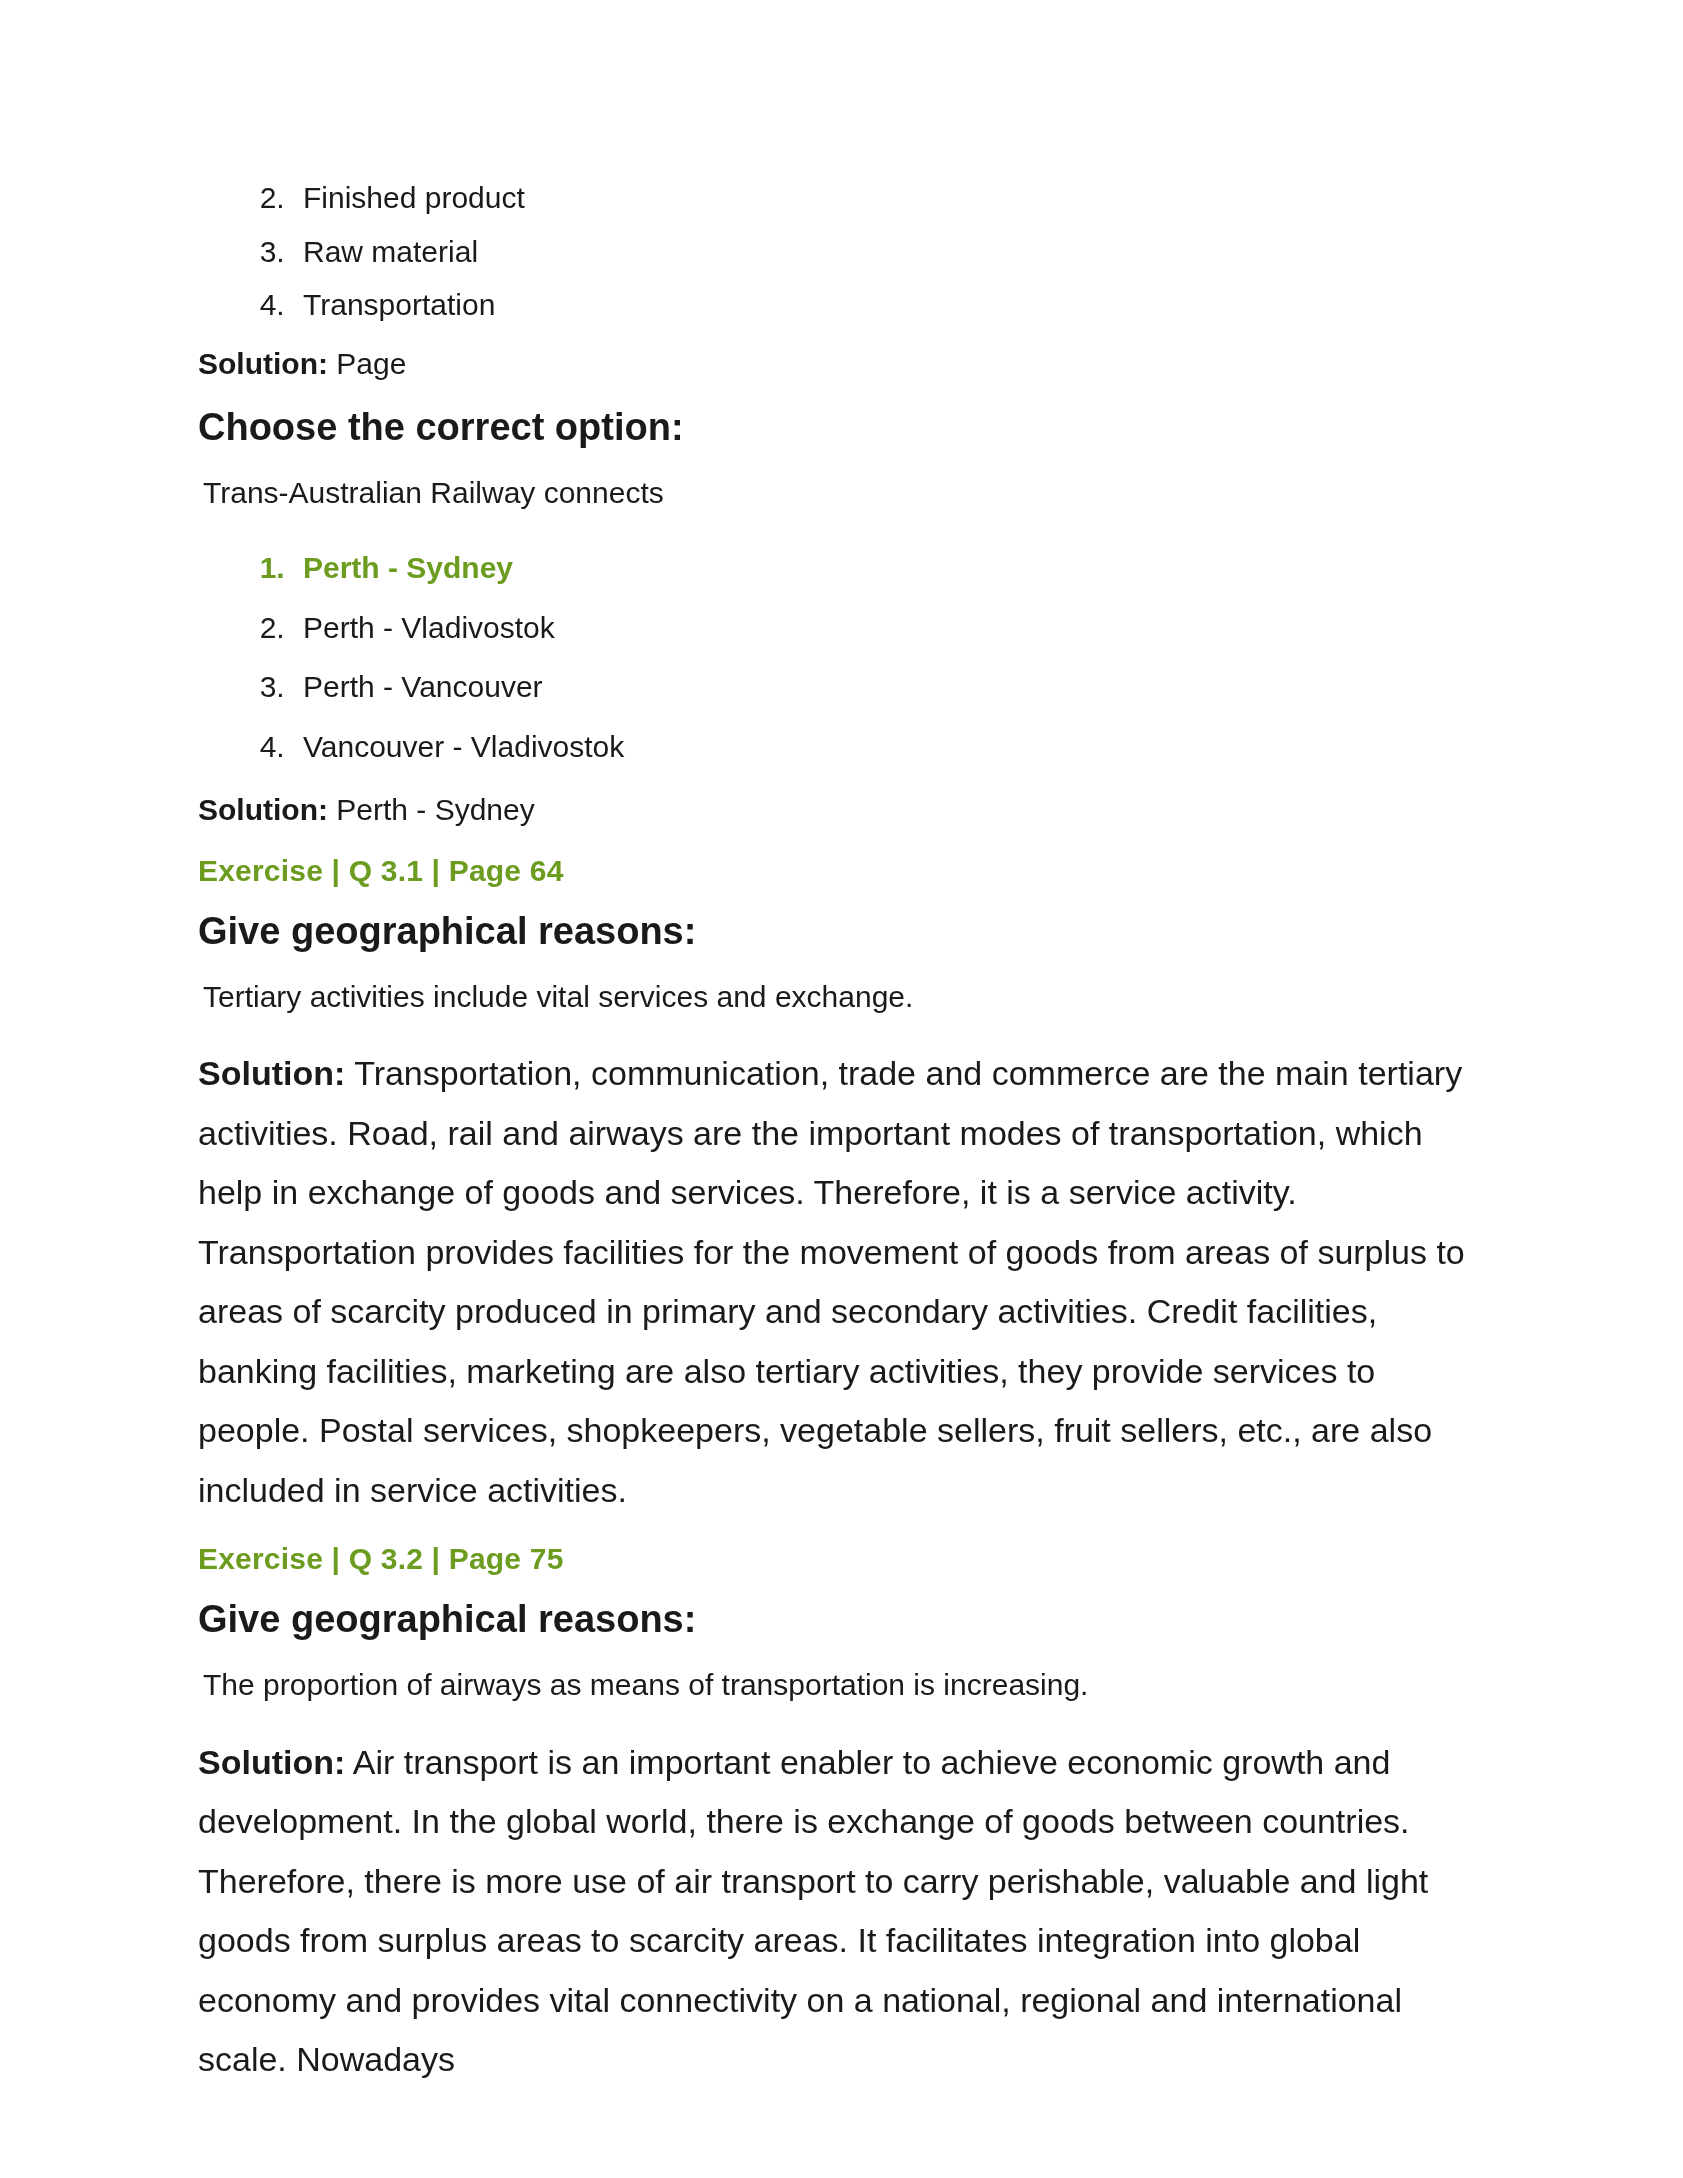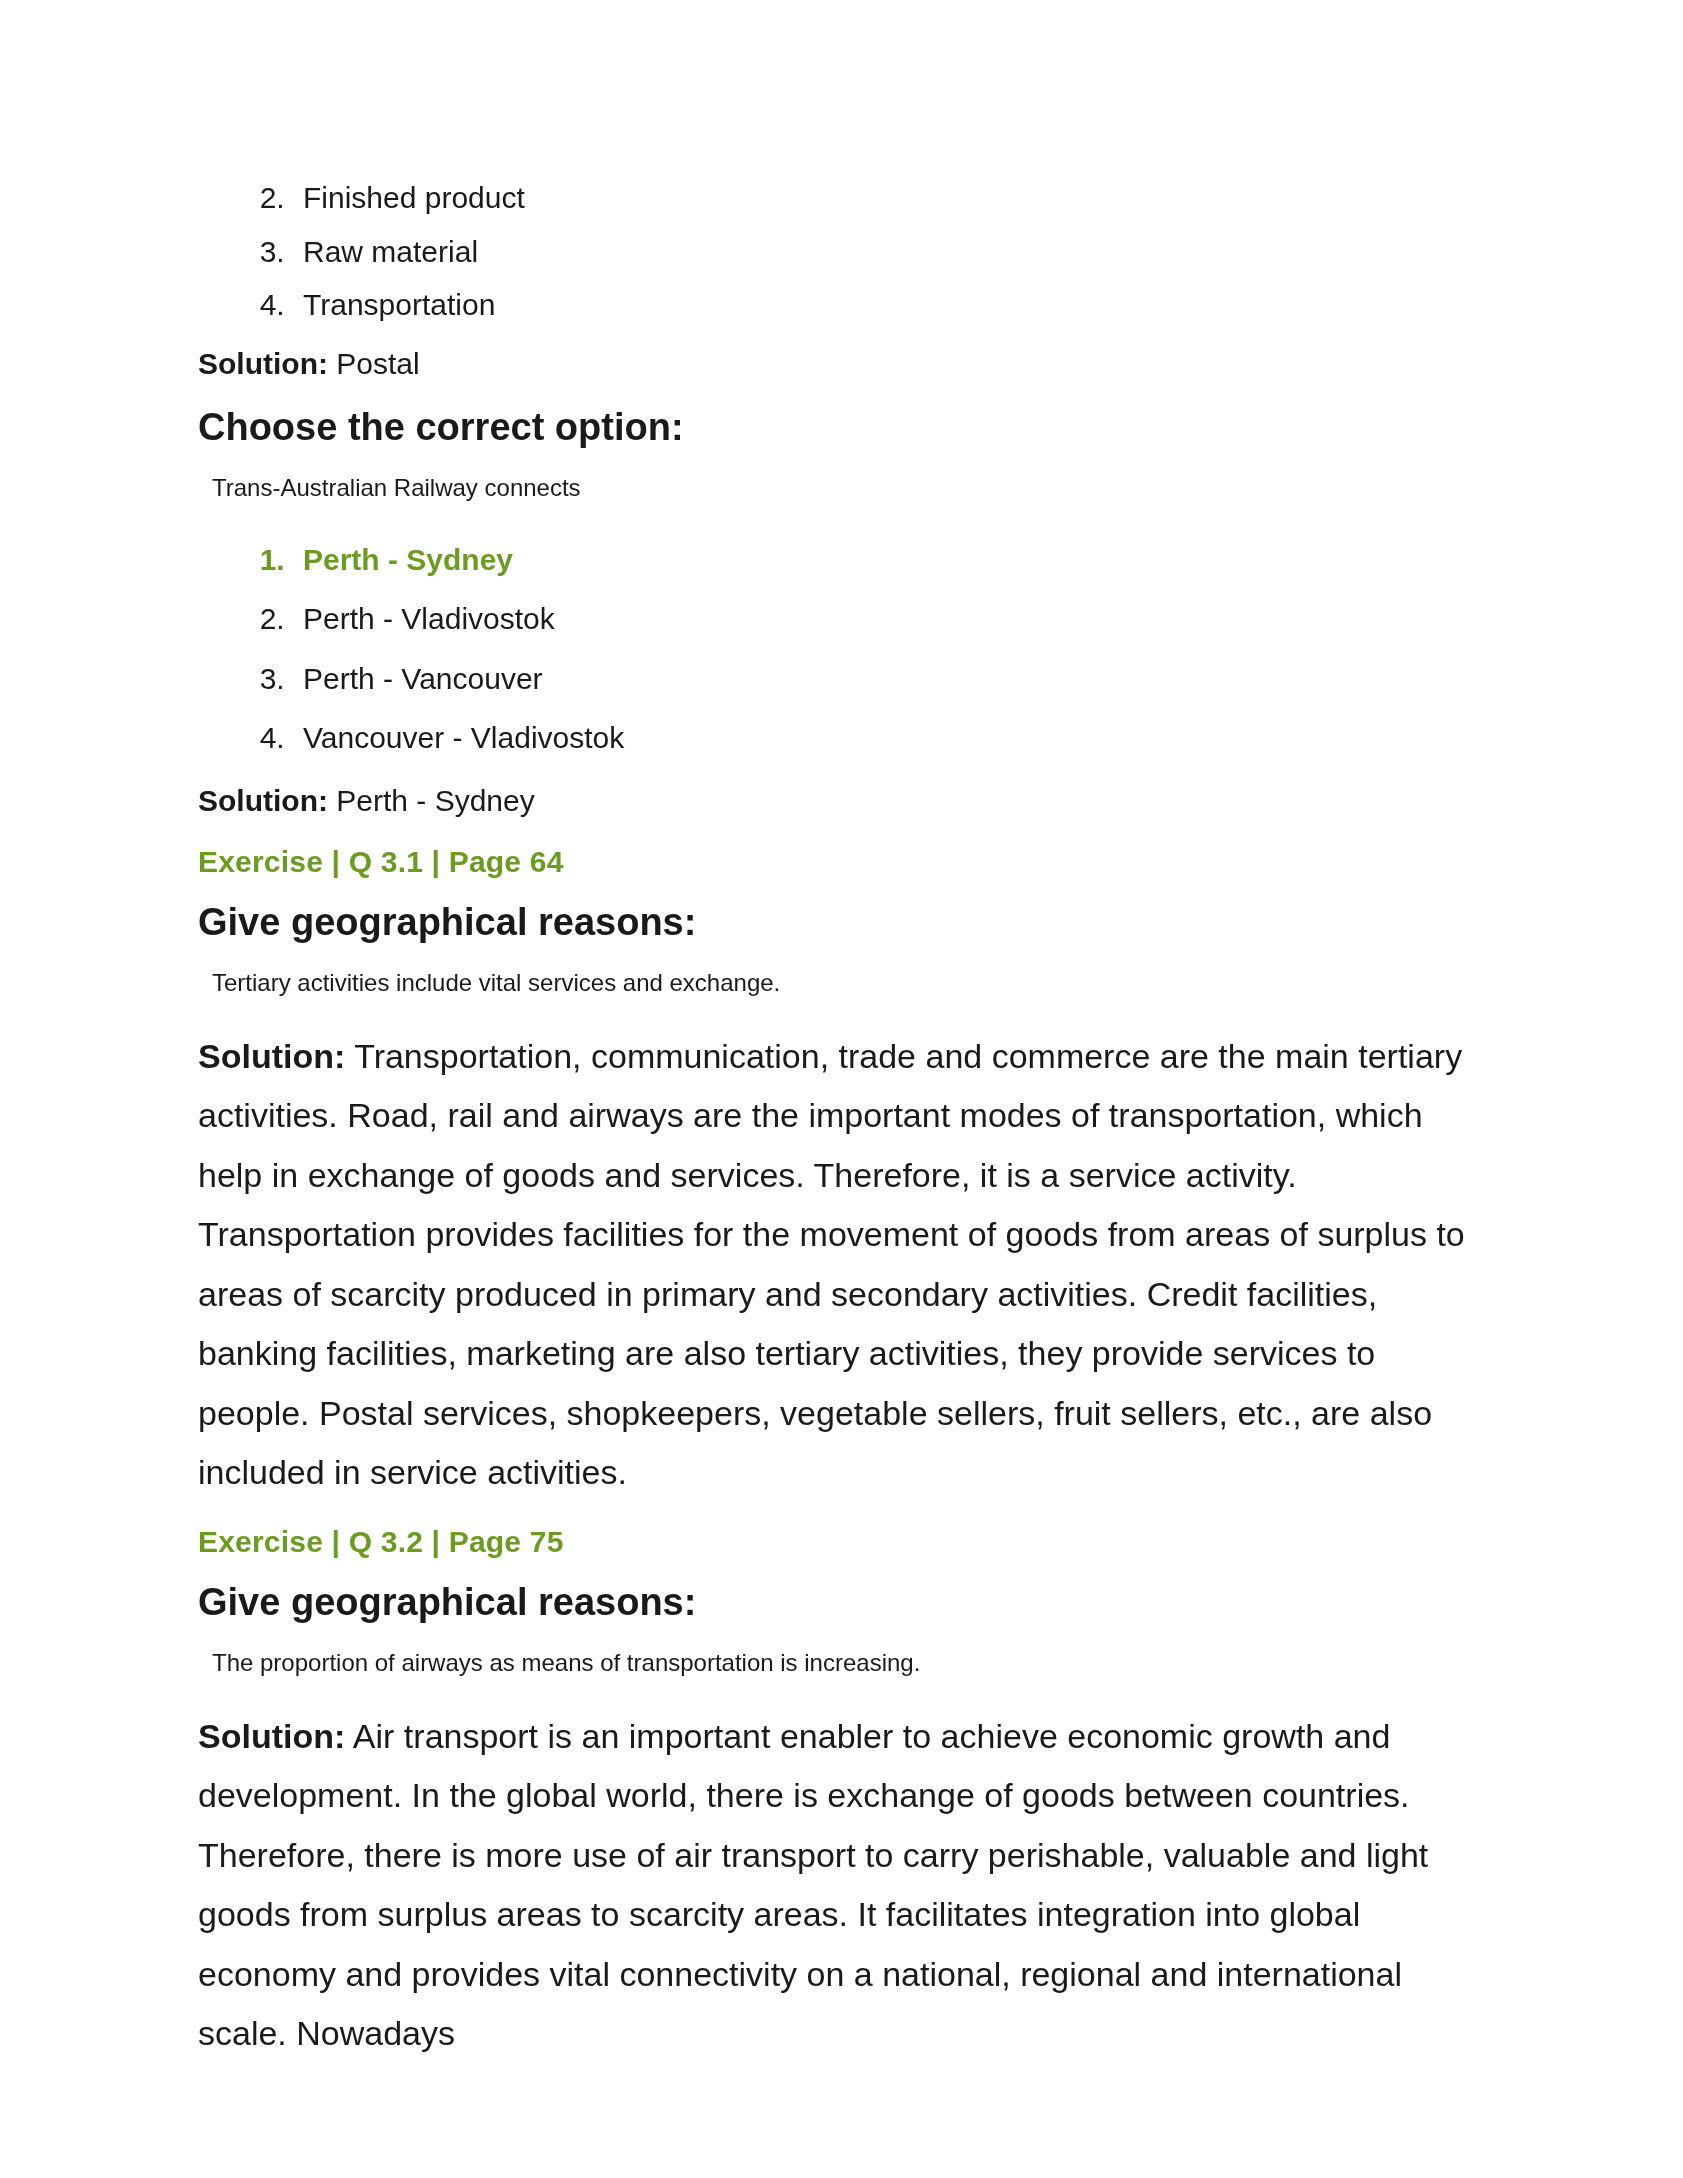--- a/index.html
+++ b/index.html
@@ -59,22 +59,22 @@
     font-size: 30px;
     margin: 22px 0 22px 0;
     letter-spacing: 0.2px;
   }
   .bold-head {
     font-weight: bold;
     font-size: 38px;
     margin: 20px 0 22px 0;
   }
   .question {
-    font-size: 24px;
-    margin: 0 0 26px 14px;
+    font-size: 30px;
+    margin: 0 0 26px 5px;
     line-height: 1.45;
   }
   .para {
     font-size: 34px;
     line-height: 1.75;
     margin: 0 0 14px 0;
     text-align: left;
   }
 </style>
 </head>
@@ -82,21 +82,21 @@
 
 <div class="page">
   <div class="content">
 
     <ol class="options" start="2">
       <li>Finished product</li>
       <li>Raw material</li>
       <li>Transportation</li>
     </ol>
 
-    <p class="solution-line"><span class="lbl">Solution:</span><span> Postal</span></p>
+    <p class="solution-line"><span class="lbl">Solution:</span><span> Page</span></p>
 
 
     <p class="bold-head">Choose the correct option:</p>
 
     <p class="question">Trans-Australian Railway connects</p>
 
     <ol class="options spaced" start="1">
       <li class="correct">Perth - Sydney</li>
       <li>Perth - Vladivostok</li>
       <li>Perth - Vancouver</li>

